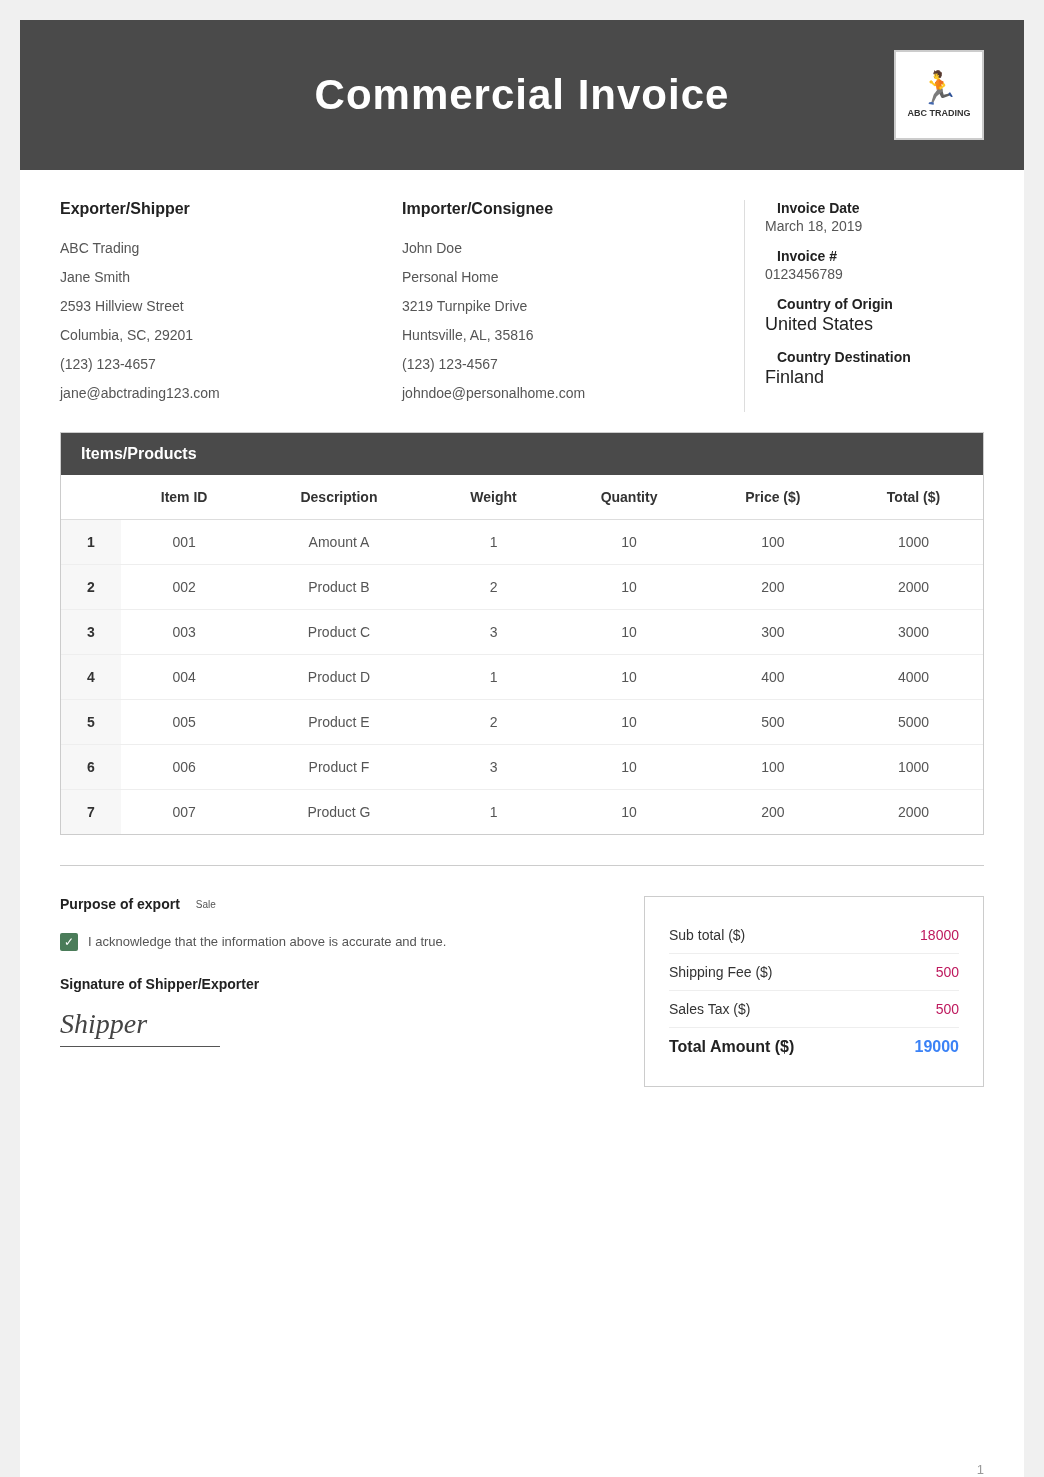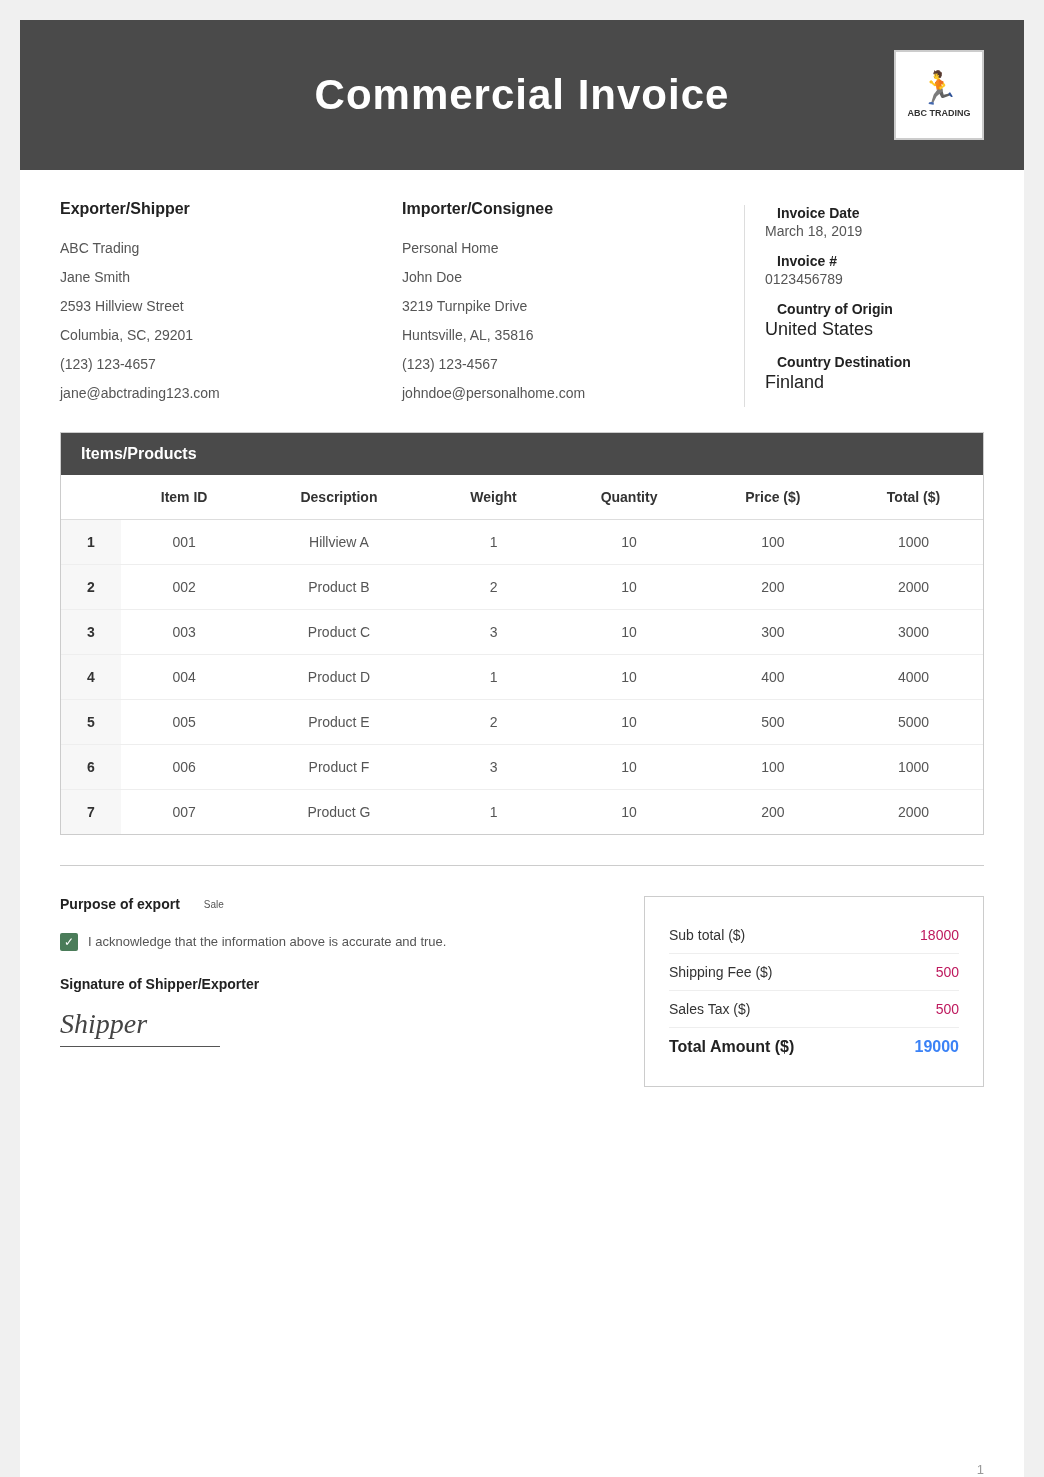--- a/index.html
+++ b/index.html
@@ -53,21 +53,20 @@
       color: #333;
       margin-top: 4px;
       text-align: center;
       line-height: 1.2;
     }
     
     .info-section {
       padding: 30px 40px 20px 40px;
       display: flex;
       gap: 0;
-      align-items: center;
     }
     .info-col {
       flex: 1;
       padding-right: 20px;
     }
     .info-col:last-child {
       padding-right: 0;
     }
     .info-header {
       font-weight: bold;
@@ -156,21 +155,21 @@
       display: flex;
       gap: 40px;
       align-items: flex-start;
     }
     .footer-left {
       flex: 1;
     }
     .purpose-row {
       display: flex;
       align-items: center;
-      gap: 24px;
+      gap: 16px;
       margin-bottom: 20px;
     }
     .purpose-label {
       font-weight: bold;
       font-size: 14px;
       color: #222;
     }
     .purpose-value {
       font-size: 10px;
       color: #555;
@@ -287,22 +286,22 @@
       <div class="info-line">ABC Trading</div>
       <div class="info-line">Jane Smith</div>
       <div class="info-line">2593 Hillview Street</div>
       <div class="info-line">Columbia, SC, 29201</div>
       <div class="info-line">(123) 123-4657</div>
       <div class="info-line">jane@abctrading123.com</div>
     </div>
 
     <div class="info-col">
       <div class="info-header">Importer/Consignee</div>
+      <div class="info-line">John Doe</div>
       <div class="info-line">Personal Home</div>
-      <div class="info-line">John Doe</div>
       <div class="info-line">3219 Turnpike Drive</div>
       <div class="info-line">Huntsville, AL, 35816</div>
       <div class="info-line">(123) 123-4567</div>
       <div class="info-line">johndoe@personalhome.com</div>
     </div>
 
     <div class="info-right">
       <div class="meta-label">Invoice Date</div>
       <div class="meta-value">March 18, 2019</div>
       <div class="meta-label">Invoice #</div>
@@ -325,21 +324,21 @@
           <th>Weight</th>
           <th>Quantity</th>
           <th>Price ($)</th>
           <th>Total ($)</th>
         </tr>
       </thead>
       <tbody id="items-tbody">
       <tr>
       <td>1</td>
       <td>001</td>
-      <td>Hillview A</td>
+      <td>Amount A</td>
       <td>1</td>
       <td>10</td>
       <td>100</td>
       <td>1000</td>
     </tr>
           <tr>
       <td>2</td>
       <td>002</td>
       <td>Product B</td>
       <td>2</td>

